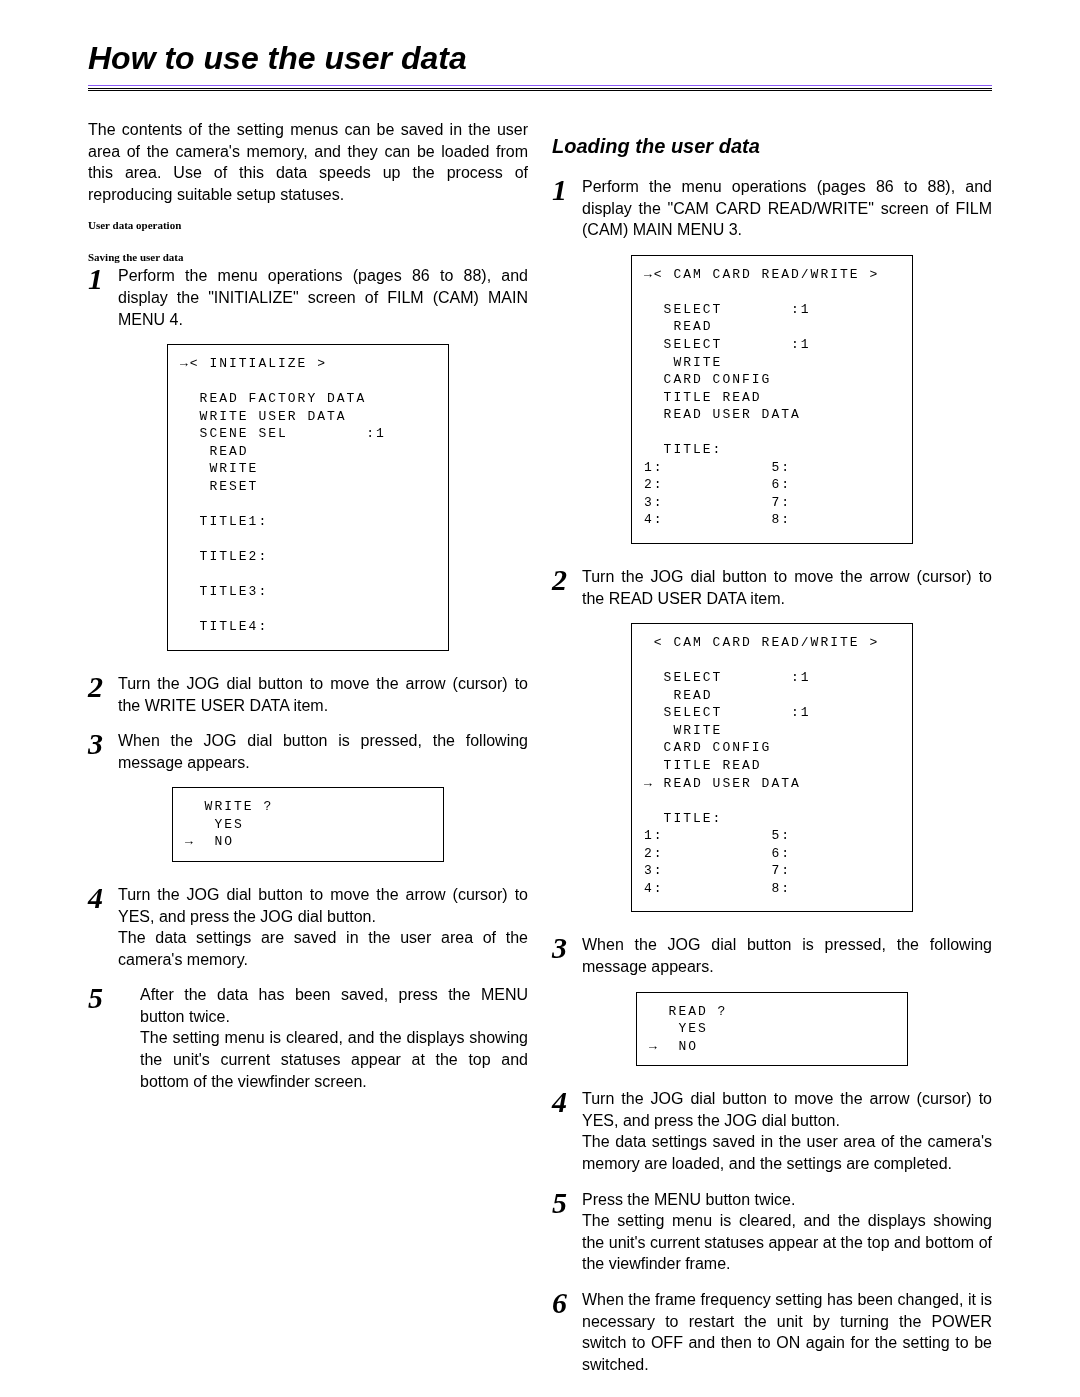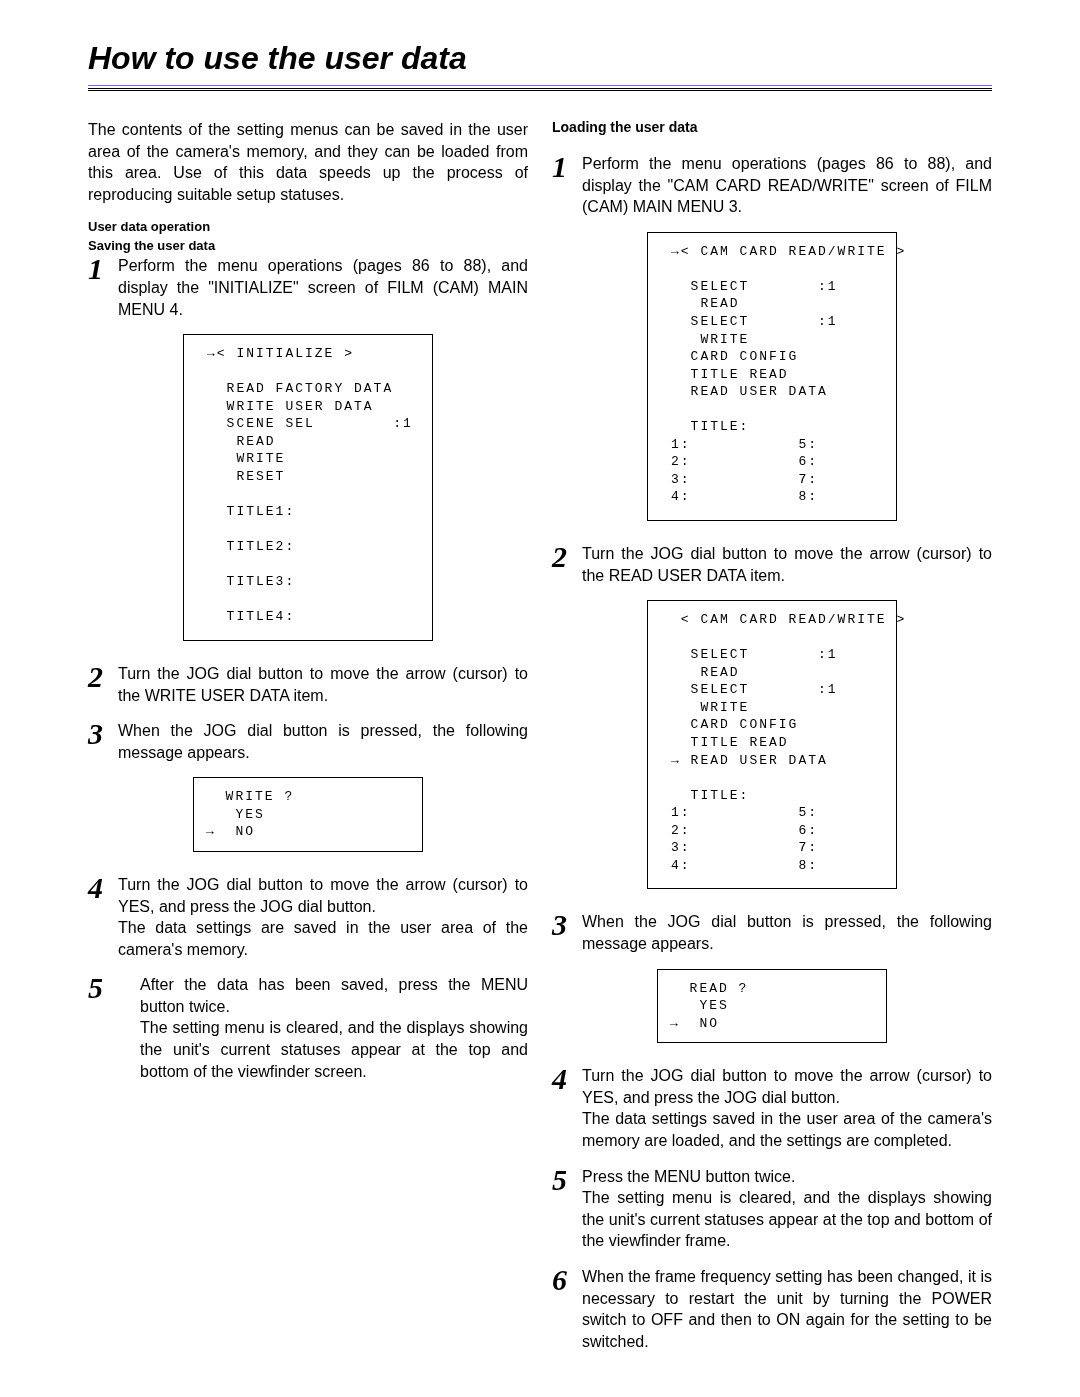--- a/index.html
+++ b/index.html
@@ -39,28 +39,30 @@
   .col {
     flex: 1 1 0;
     min-width: 0;
   }
   .body-text {
     font-size: 16px;
     line-height: 1.35;
     margin: 0 0 14px 0;
   }
   .subhead {
-    font-size: 13px;
+    font-size: 11px;
     font-weight: bold;
     margin: 14px 0 2px 0;
+    font-family: Liberation Serif, serif;
   }
   .section-head {
-    font-size: 14px;
-    font-weight: bold;
-    margin: 0 0 18px 0;
+    font-size: 20px;
+    font-weight: bold;
+    margin: 16px 0 18px 0;
+    font-style: italic;
   }
   .step {
     display: flex;
     align-items: flex-start;
     gap: 8px;
     margin: 0 0 14px 0;
   }
   .step-num {
     font-family: "Times New Roman", Times, serif;
     font-style: italic;
@@ -82,27 +84,27 @@
     justify-content: center;
     margin: 10px 0 22px 0;
   }
   .screen {
     border: 1px solid #000;
     font-family: "Courier New", Courier, monospace;
     font-size: 13px;
     letter-spacing: 2px;
     line-height: 1.35;
     white-space: pre;
-    padding: 10px 16px 14px 23px;
-    width: 250px;
+    padding: 10px 16px 14px 12px;
+    width: 282px;
     box-sizing: border-box;
   }
   .screen.small {
     padding: 10px 16px 10px 12px;
-    width: 230px;
+    width: 272px;
     letter-spacing: 2px;
   }
   .justify { text-align: justify; }
 </style>
 </head>
 <body>
 
 <div class="page">
 
   <div class="title-row">
@@ -111,21 +113,21 @@
   <div class="double-rule"></div>
 
   <div class="columns">
 
     <div class="col">
 
       <p class="body-text justify">The contents of the setting menus can be saved in the user area of the camera's memory, and they can be loaded from this area.  Use of this data speeds up the process of reproducing suitable setup statuses.</p>
 
       <div class="subhead">User data operation</div>
 
-      <div class="subhead" style="margin-top:4px;">Saving the user data</div>
+      <div class="subhead" style="margin-top:20px;">Saving the user data</div>
 
       <div class="step">
         <div class="step-num">1</div>
         <div class="step-body justify">Perform the menu operations (pages 86 to 88), and display the "INITIALIZE" screen of FILM (CAM) MAIN MENU 4.</div>
       </div>
 
       <div class="screen-wrap">
         <div class="screen">→&lt; INITIALIZE &gt;
 
   READ FACTORY DATA

